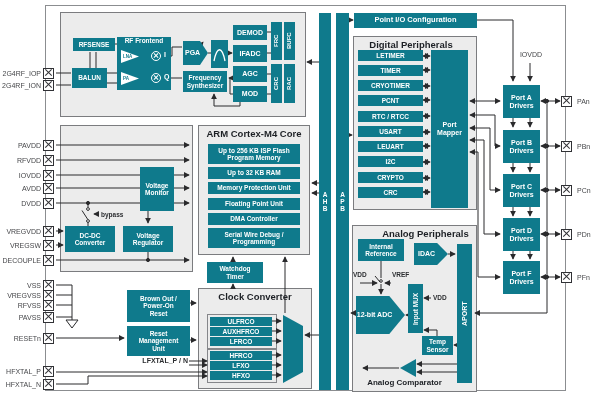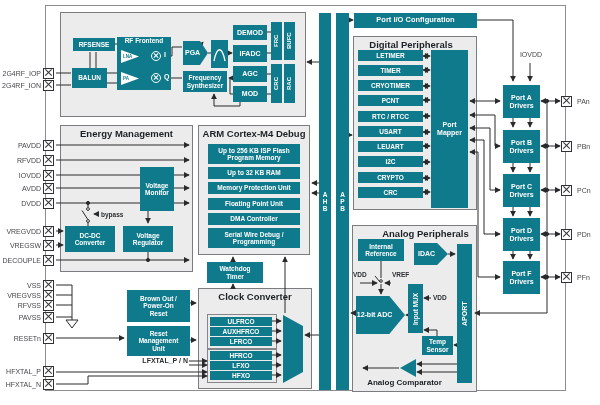--- a/index.html
+++ b/index.html
@@ -203,30 +203,29 @@
 Synthesizer</div>
   <div class="tb" style="left:233px;top:25px;width:34px;height:15px;font-size:7px;">DEMOD</div>
   <div class="tb" style="left:233px;top:45px;width:34px;height:17px;font-size:7px;">IFADC</div>
   <div class="tb" style="left:233px;top:66px;width:34px;height:16px;font-size:7px;">AGC</div>
   <div class="tb" style="left:233px;top:86px;width:34px;height:16px;font-size:7px;">MOD</div>
   <div class="tb vt" style="left:271px;top:22px;width:11px;height:38px;font-size:6px;">FRC</div>
   <div class="tb vt" style="left:284px;top:22px;width:11px;height:38px;font-size:6px;">BUFC</div>
   <div class="tb vt" style="left:271px;top:64px;width:11px;height:39px;font-size:6px;">CRC</div>
   <div class="tb vt" style="left:284px;top:64px;width:11px;height:39px;font-size:6px;">RAC</div>
 
-  <div class="title" style="left:60px;top:128px;width:133px;font-size:9.5px;">Energy Management</div>
   <div class="tb" style="left:140px;top:167px;width:34px;height:44px;font-size:6.5px;">Voltage
 Monitor</div>
   <div class="tb" style="left:65px;top:226px;width:50px;height:26px;font-size:6.5px;">DC-DC
 Converter</div>
   <div class="tb" style="left:123px;top:226px;width:50px;height:26px;font-size:6.5px;">Voltage
 Regulator</div>
   <div class="dlab" style="left:101px;top:211px;font-size:6.5px;">bypass</div>
 
-  <div class="title" style="left:198px;top:128px;width:112px;font-size:9.5px;">ARM Cortex-M4 Debug</div>
+  <div class="title" style="left:198px;top:128px;width:112px;font-size:9.5px;">ARM Cortex-M4 Core</div>
   <div class="tb" style="left:208px;top:144px;width:92px;height:20px;font-size:6.5px;">Up to 256 KB ISP Flash
 Program Memory</div>
   <div class="tb" style="left:208px;top:167px;width:92px;height:12px;font-size:6.5px;">Up to 32 KB RAM</div>
   <div class="tb" style="left:208px;top:182px;width:92px;height:12px;font-size:6.5px;">Memory Protection Unit</div>
   <div class="tb" style="left:208px;top:198px;width:92px;height:12px;font-size:6.5px;">Floating Point Unit</div>
   <div class="tb" style="left:208px;top:213px;width:92px;height:12px;font-size:6.5px;">DMA Controller</div>
   <div class="tb" style="left:208px;top:228px;width:92px;height:20px;font-size:6.5px;">Serial Wire Debug /
 Programming</div>
 
   <div class="tb" style="left:207px;top:262px;width:56px;height:21px;font-size:6.5px;">Watchdog
@@ -248,21 +247,21 @@
   <div class="tb muxshape" style="left:283px;top:315px;width:20px;height:68px;"></div>
   <div class="dlab" style="left:126px;top:357px;width:62px;font-size:7px;text-align:right;">LFXTAL_P / N</div>
 
   <div class="tb" style="left:319px;top:13px;width:12px;height:377px;font-size:6.5px;line-height:7px;">A
 H
 B</div>
   <div class="tb" style="left:336px;top:13px;width:13px;height:377px;font-size:6.5px;line-height:7px;">A
 P
 B</div>
 
-  <div class="tb" style="left:354px;top:13px;width:123px;height:15px;font-size:7.5px;">Port I/O Configuration</div>
+  <div class="tb" style="left:354px;top:13px;width:123px;height:15px;font-size:7.5px;">Point I/O Configuration</div>
 
   <div class="title" style="left:353px;top:39px;width:116px;font-size:9.5px;">Digital Peripherals</div>
   <div class="tb" style="left:358px;top:50px;width:65px;height:11px;font-size:6.5px;">LETIMER</div>
   <div class="tb" style="left:358px;top:65px;width:65px;height:11px;font-size:6.5px;">TIMER</div>
   <div class="tb" style="left:358px;top:80px;width:65px;height:11px;font-size:6.5px;">CRYOTIMER</div>
   <div class="tb" style="left:358px;top:95px;width:65px;height:11px;font-size:6.5px;">PCNT</div>
   <div class="tb" style="left:358px;top:111px;width:65px;height:11px;font-size:6.5px;">RTC / RTCC</div>
   <div class="tb" style="left:358px;top:126px;width:65px;height:11px;font-size:6.5px;">USART</div>
   <div class="tb" style="left:358px;top:141px;width:65px;height:11px;font-size:6.5px;">LEUART</div>
   <div class="tb" style="left:358px;top:156px;width:65px;height:11px;font-size:6.5px;">I2C</div>

